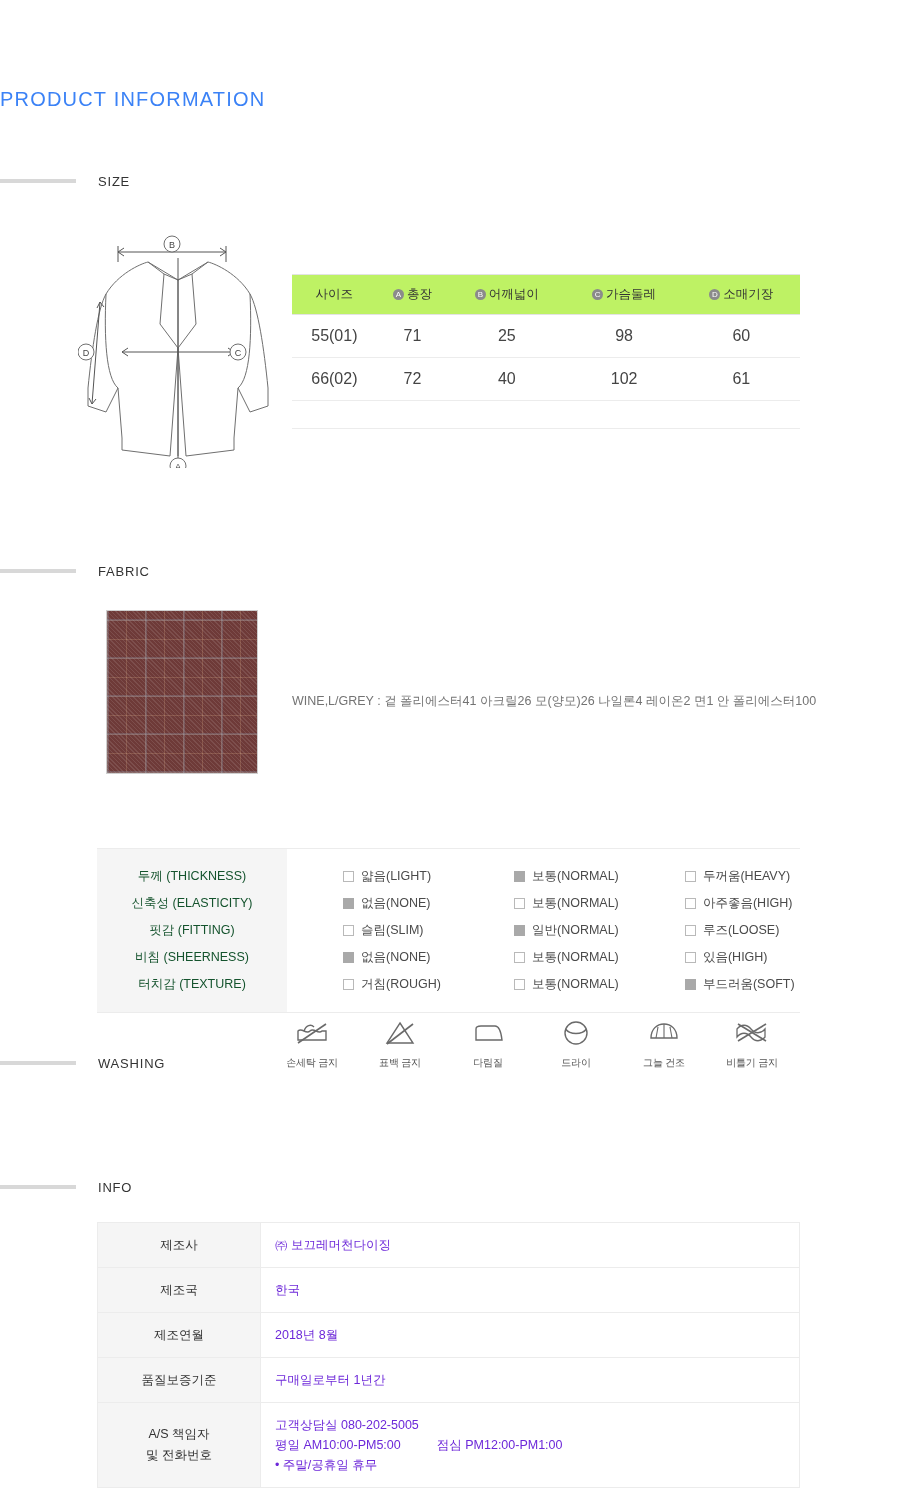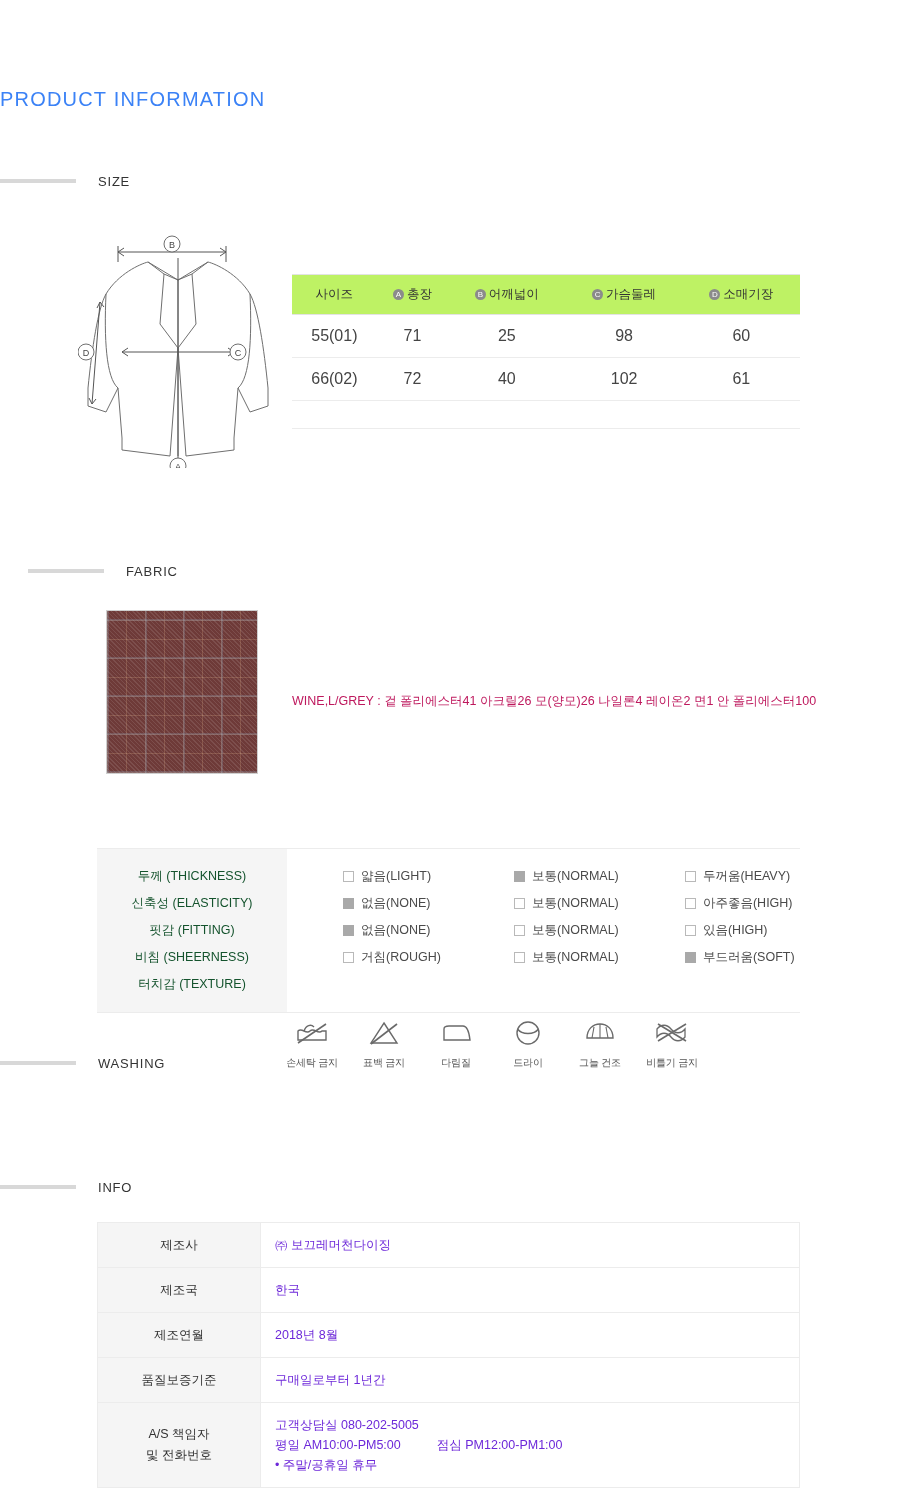--- a/index.html
+++ b/index.html
@@ -127,21 +127,21 @@
       repeating-linear-gradient(90deg, rgba(255,210,160,.18) 0 1px, rgba(0,0,0,0) 1px 19px),
       repeating-linear-gradient(0deg, rgba(255,210,160,.18) 0 1px, rgba(0,0,0,0) 1px 19px),
       repeating-linear-gradient(45deg, rgba(255,255,255,.10) 0 1px, rgba(0,0,0,0) 1px 3px),
       linear-gradient(#6e3a38, #6e3a38);
   }
   .fabric-desc {
     position: absolute;
     left: 292px; top: 82px;
     width: 600px;
     font-size: 12.5px;
-    color: #be185d;
+    color: #737373;
     line-height: 1.5;
   }
 
   
   .props {
     position: absolute;
     left: 97px; top: 238px;
     width: 703px;
     border-top: 1px solid #ececec;
     border-bottom: 1px solid #ececec;
@@ -184,21 +184,21 @@
     flex: 0 0 auto;
   }
   .box.on { background: #a9a9a9; border-color: #a9a9a9; }
 
   
   #washing-block { position: absolute; top: 1054px; left: 0; width: 900px; }
   .wash-icons {
     position: absolute;
     left: 286px; top: -38px;
     display: flex;
-    gap: 20px;
+    gap: 36px;
   }
   .wash-item { width: 52px; text-align: center; }
   .wash-item .glyph { height: 34px; display: flex; align-items: center; justify-content: center; }
   .wash-item .cap { font-size: 10px; color: #555; margin-top: 6px; letter-spacing: -0.2px; }
 
   
   #info-block { position: absolute; top: 1178px; left: 0; width: 900px; }
   .info-table {
     position: absolute;
     left: 97px; top: 44px;
@@ -315,21 +315,21 @@
           <tr class="spacer">
             <td colspan="5"></td>
           </tr>
         </tbody>
       </table>
     </div>
   </div>
 </div>
 
 <div id="fabric-block">
-  <div class="section-head" style="position:relative;padding-left:28px;">
+  <div class="section-head" style="position:relative;">
     <div class="section-rule"></div>
     <div class="section-label">FABRIC</div>
   </div>
 
   <div class="fabric-body" style="height:400px;">
     <div class="swatch"></div>
     <div class="fabric-desc">WINE,L/GREY : 겉 폴리에스터41 아크릴26 모(양모)26 나일론4 레이온2 면1 안 폴리에스터100</div>
 
     <div class="props">
       <div class="props-labels">
@@ -364,20 +364,34 @@
           <div class="prop-opt">
               <span class="box"></span>
               <span>보통(NORMAL)</span>
             </div>
           <div class="prop-opt">
               <span class="box"></span>
               <span>아주좋음(HIGH)</span>
             </div>
         </div>
 
+        <div class="prop-row">
+          <div class="prop-opt">
+              <span class="box"></span>
+              <span>슬림(SLIM)</span>
+            </div>
+          <div class="prop-opt">
+              <span class="box on"></span>
+              <span>일반(NORMAL)</span>
+            </div>
+          <div class="prop-opt">
+              <span class="box"></span>
+              <span>루즈(LOOSE)</span>
+            </div>
+        </div>
 
         <div class="prop-row">
           <div class="prop-opt">
               <span class="box on"></span>
               <span>없음(NONE)</span>
             </div>
           <div class="prop-opt">
               <span class="box"></span>
               <span>보통(NORMAL)</span>
             </div>

